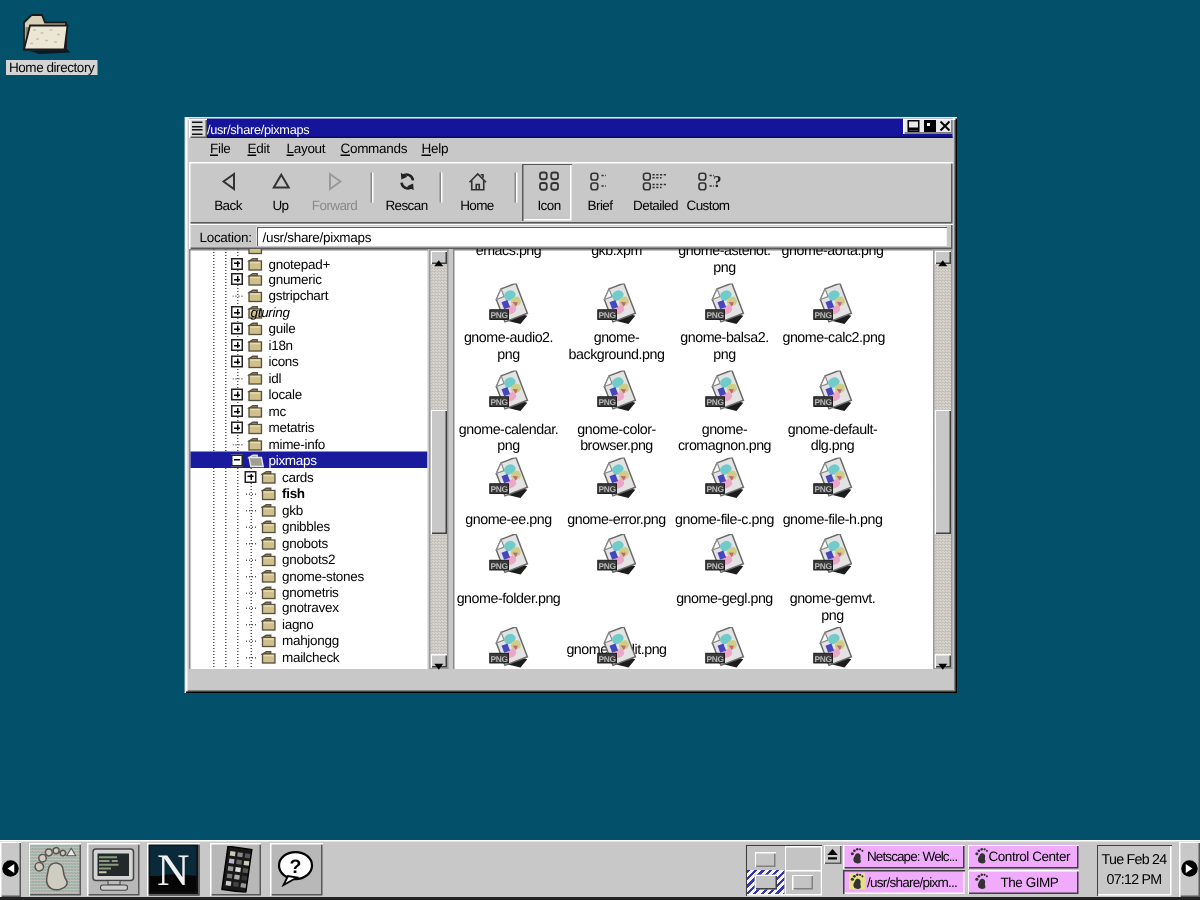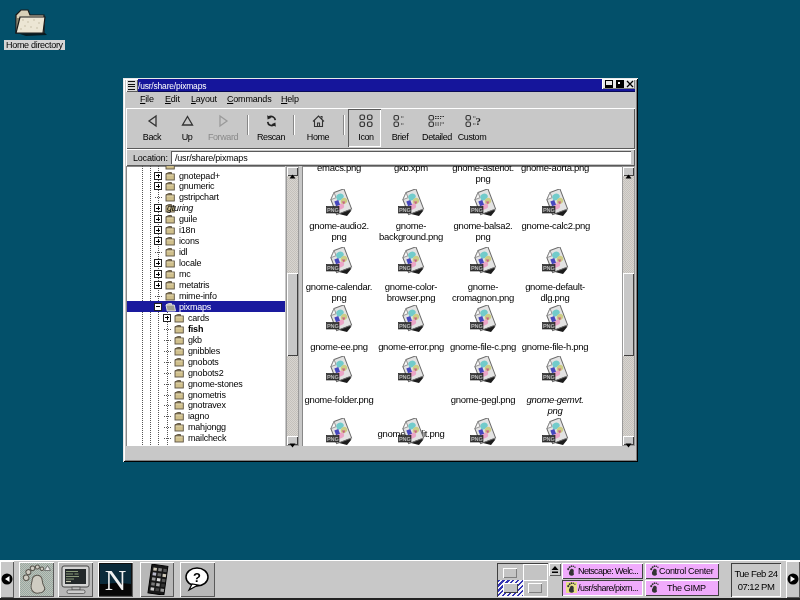--- a/index.html
+++ b/index.html
@@ -420,21 +420,21 @@
           <use href="#pngf"></use>
         </svg>
         <div class="ilbl" style="left:74px; top:228px;margin-top:34px;">gnome-gedit.png</div>
         <svg class="abs" style="left:167px; top:190px;" width="30" height="30" viewBox="0 0 30 30">
           <use href="#pngf"></use>
         </svg>
         <div class="ilbl" style="left:146px; top:228px;">gnome-gegl.png</div>
         <svg class="abs" style="left:239px; top:190px;" width="30" height="30" viewBox="0 0 30 30">
           <use href="#pngf"></use>
         </svg>
-        <div class="ilbl" style="left:218px; top:228px;font-style:italic;">gnome-gemvt.<br>png</div>
+        <div class="ilbl" style="left:218px; top:228px;">gnome-gemvt.<br>png</div>
         <svg class="abs" style="left:23px; top:252px;" width="30" height="30" viewBox="0 0 30 30">
           <use href="#pngf"></use>
         </svg>
         <svg class="abs" style="left:95px; top:252px;" width="30" height="30" viewBox="0 0 30 30">
           <use href="#pngf"></use>
         </svg>
         <svg class="abs" style="left:167px; top:252px;" width="30" height="30" viewBox="0 0 30 30">
           <use href="#pngf"></use>
         </svg>
         <svg class="abs" style="left:239px; top:252px;" width="30" height="30" viewBox="0 0 30 30">

